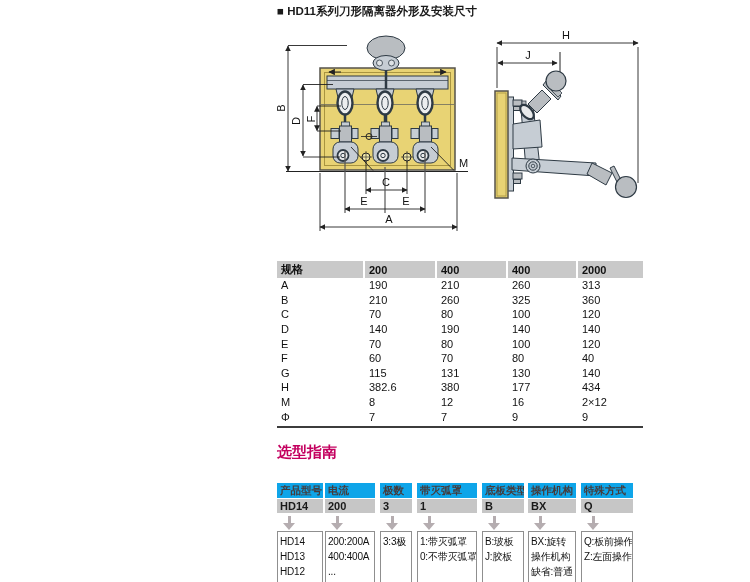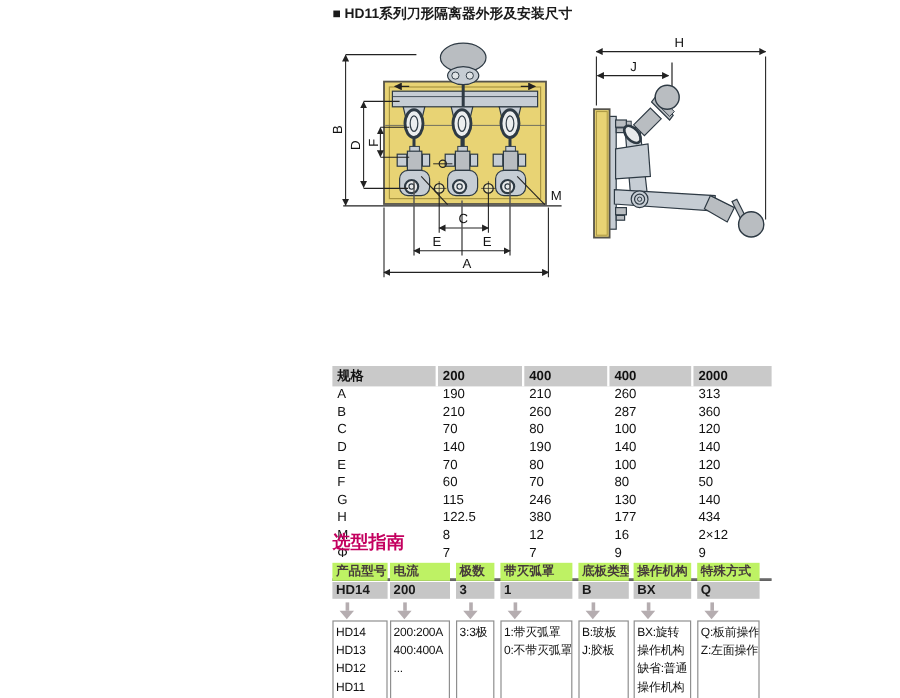--- a/index.html
+++ b/index.html
@@ -5,30 +5,30 @@
   html,body{margin:0;padding:0;background:#fff;}
   #page{position:relative;width:750px;height:582px;background:#ffffff;overflow:hidden;
         font-family:"Liberation Sans","DejaVu Sans",sans-serif;color:#111;}
   
   .sec-title{position:absolute;left:277px;top:4px;font-size:11.5px;font-weight:bold;color:#1a1a1a;}
   
   #drawing{position:absolute;left:270px;top:28px;}
   #drawing text{font-family:"Liberation Sans","DejaVu Sans",sans-serif;font-size:11px;fill:#111;}
   
   .spec{position:absolute;left:277px;top:261px;width:366px;border-bottom:1px solid #3c3c3c;}
-  .spec-in{border-bottom:1.5px solid #3c3c3c;padding-bottom:14px;margin-top:44px;}
+  .spec-in{border-bottom:1.5px solid #3c3c3c;padding-bottom:2px;}
   .srow{display:grid;grid-template-columns:88px 72px 71px 70px 65px;height:14.6px;align-items:center;font-size:11px;}
   .srow>div{padding-left:4px;white-space:nowrap;}
   .srow.head{height:17px;font-weight:bold;}
   .srow.head>div{background:#c9c9c9;border-right:2px solid #fff;height:100%;display:flex;align-items:center;}
   .srow.head>div:last-child{border-right:none;}
   
   .guide-title{position:absolute;left:277px;top:443px;font-size:15px;font-weight:bold;color:#c4005f;}
   .gcol{position:absolute;top:469px;}
-  .gcol .hd{background:#bef264;color:#463b3b;font-size:10.5px;font-weight:bold;height:15px;line-height:15px;padding-left:3px;white-space:nowrap;overflow:hidden;}
+  .gcol .hd{background:#0ea5e9;color:#463b3b;font-size:10.5px;font-weight:bold;height:15px;line-height:15px;padding-left:3px;white-space:nowrap;overflow:hidden;margin-top:14px;}
   .gcol .code{background:#c6c6c6;color:#1a1a1a;font-size:11px;font-weight:bold;height:14px;line-height:14px;padding-left:3px;margin-top:1px;}
   .arrow{margin:3px 0 0 6px;width:12px;height:14px;}
   .arrow .stem{width:3px;height:7px;background:#b5adb0;margin-left:4.5px;}
   .arrow .head{width:0;height:0;border-left:6px solid transparent;border-right:6px solid transparent;border-top:7px solid #b5adb0;}
   .gcol .box{margin-top:1px;border:1px solid #8f8f8f;height:72px;padding:2px 0 0 2px;font-size:10px;line-height:15.2px;letter-spacing:-0.2px;}
   .gcol .box div{white-space:nowrap;overflow:hidden;}
   .gcol.wrap .box div{white-space:normal;overflow:visible;}
 </style>
 </head>
 <body>
@@ -207,21 +207,21 @@
           <div>A</div>
           <div>190</div>
           <div>210</div>
           <div>260</div>
           <div>313</div>
         </div>
     <div class="srow">
           <div>B</div>
           <div>210</div>
           <div>260</div>
-          <div>287</div>
+          <div>325</div>
           <div>360</div>
         </div>
     <div class="srow">
           <div>C</div>
           <div>70</div>
           <div>80</div>
           <div>100</div>
           <div>120</div>
         </div>
     <div class="srow">
@@ -236,32 +236,32 @@
           <div>70</div>
           <div>80</div>
           <div>100</div>
           <div>120</div>
         </div>
     <div class="srow">
           <div>F</div>
           <div>60</div>
           <div>70</div>
           <div>80</div>
-          <div>50</div>
+          <div>40</div>
         </div>
     <div class="srow">
           <div>G</div>
           <div>115</div>
-          <div>246</div>
+          <div>131</div>
           <div>130</div>
           <div>140</div>
         </div>
     <div class="srow">
           <div>H</div>
-          <div>122.5</div>
+          <div>382.6</div>
           <div>380</div>
           <div>177</div>
           <div>434</div>
         </div>
     <div class="srow">
           <div>M</div>
           <div>8</div>
           <div>12</div>
           <div>16</div>
           <div>2×12</div>

